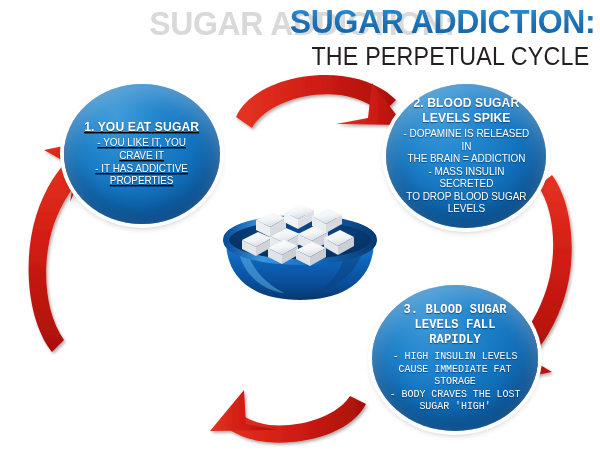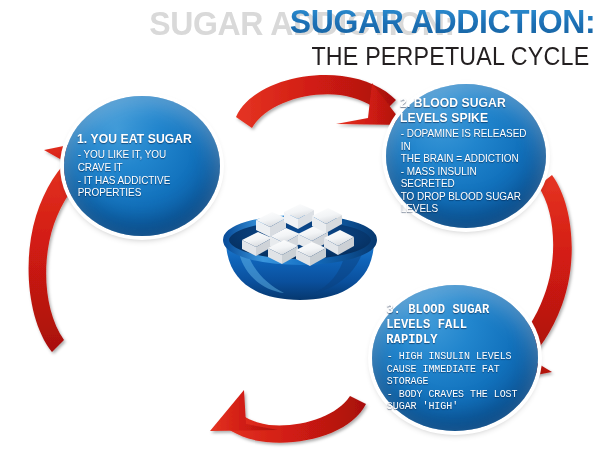--- a/index.html
+++ b/index.html
@@ -81,20 +81,21 @@
       0 3px 7px rgba(0,0,0,0.30),
       inset 0 10px 22px rgba(255,255,255,0.30),
       inset 0 -14px 26px rgba(0,30,70,0.40);
     display: flex;
     align-items: center;
     justify-content: center;
     z-index: 5;
   }
   .node-inner {
     width: 88%;
+    text-align: center;
     color: #ffffff;
     text-shadow: 0 1px 1px rgba(0,25,60,0.55);
     padding: 0 2px;
     box-sizing: border-box;
   }
   .node-heading {
     font-size: 12.5px;
     font-weight: bold;
     line-height: 15px;
     letter-spacing: 0.1px;
@@ -104,21 +105,21 @@
   .node-body {
     font-size: 10.4px;
     font-weight: normal;
     line-height: 12.6px;
     margin: 0;
     letter-spacing: -0.05px;
     transform: scaleX(0.96);
   }
   .node-body .line { display: block; }
 
-  #node-1 { left: 64px;  top: 96px;  width: 156px; height: 140px; }
+  #node-1 { left: 64px;  top: 84px;  width: 156px; height: 140px; text-decoration: underline; }
   #node-2 { left: 386px; top: 84px;  width: 160px; height: 144px; }
   #node-3 { left: 372px; top: 285px; width: 166px; height: 146px; font-family: Liberation Mono, monospace; }
   #node-4 { left: 66px;  top: 290px; width: 166px; height: 147px; }
 
   
   .arrow-layer {
     position: absolute;
     left: 0;
     top: 0;
     width: 600px;

